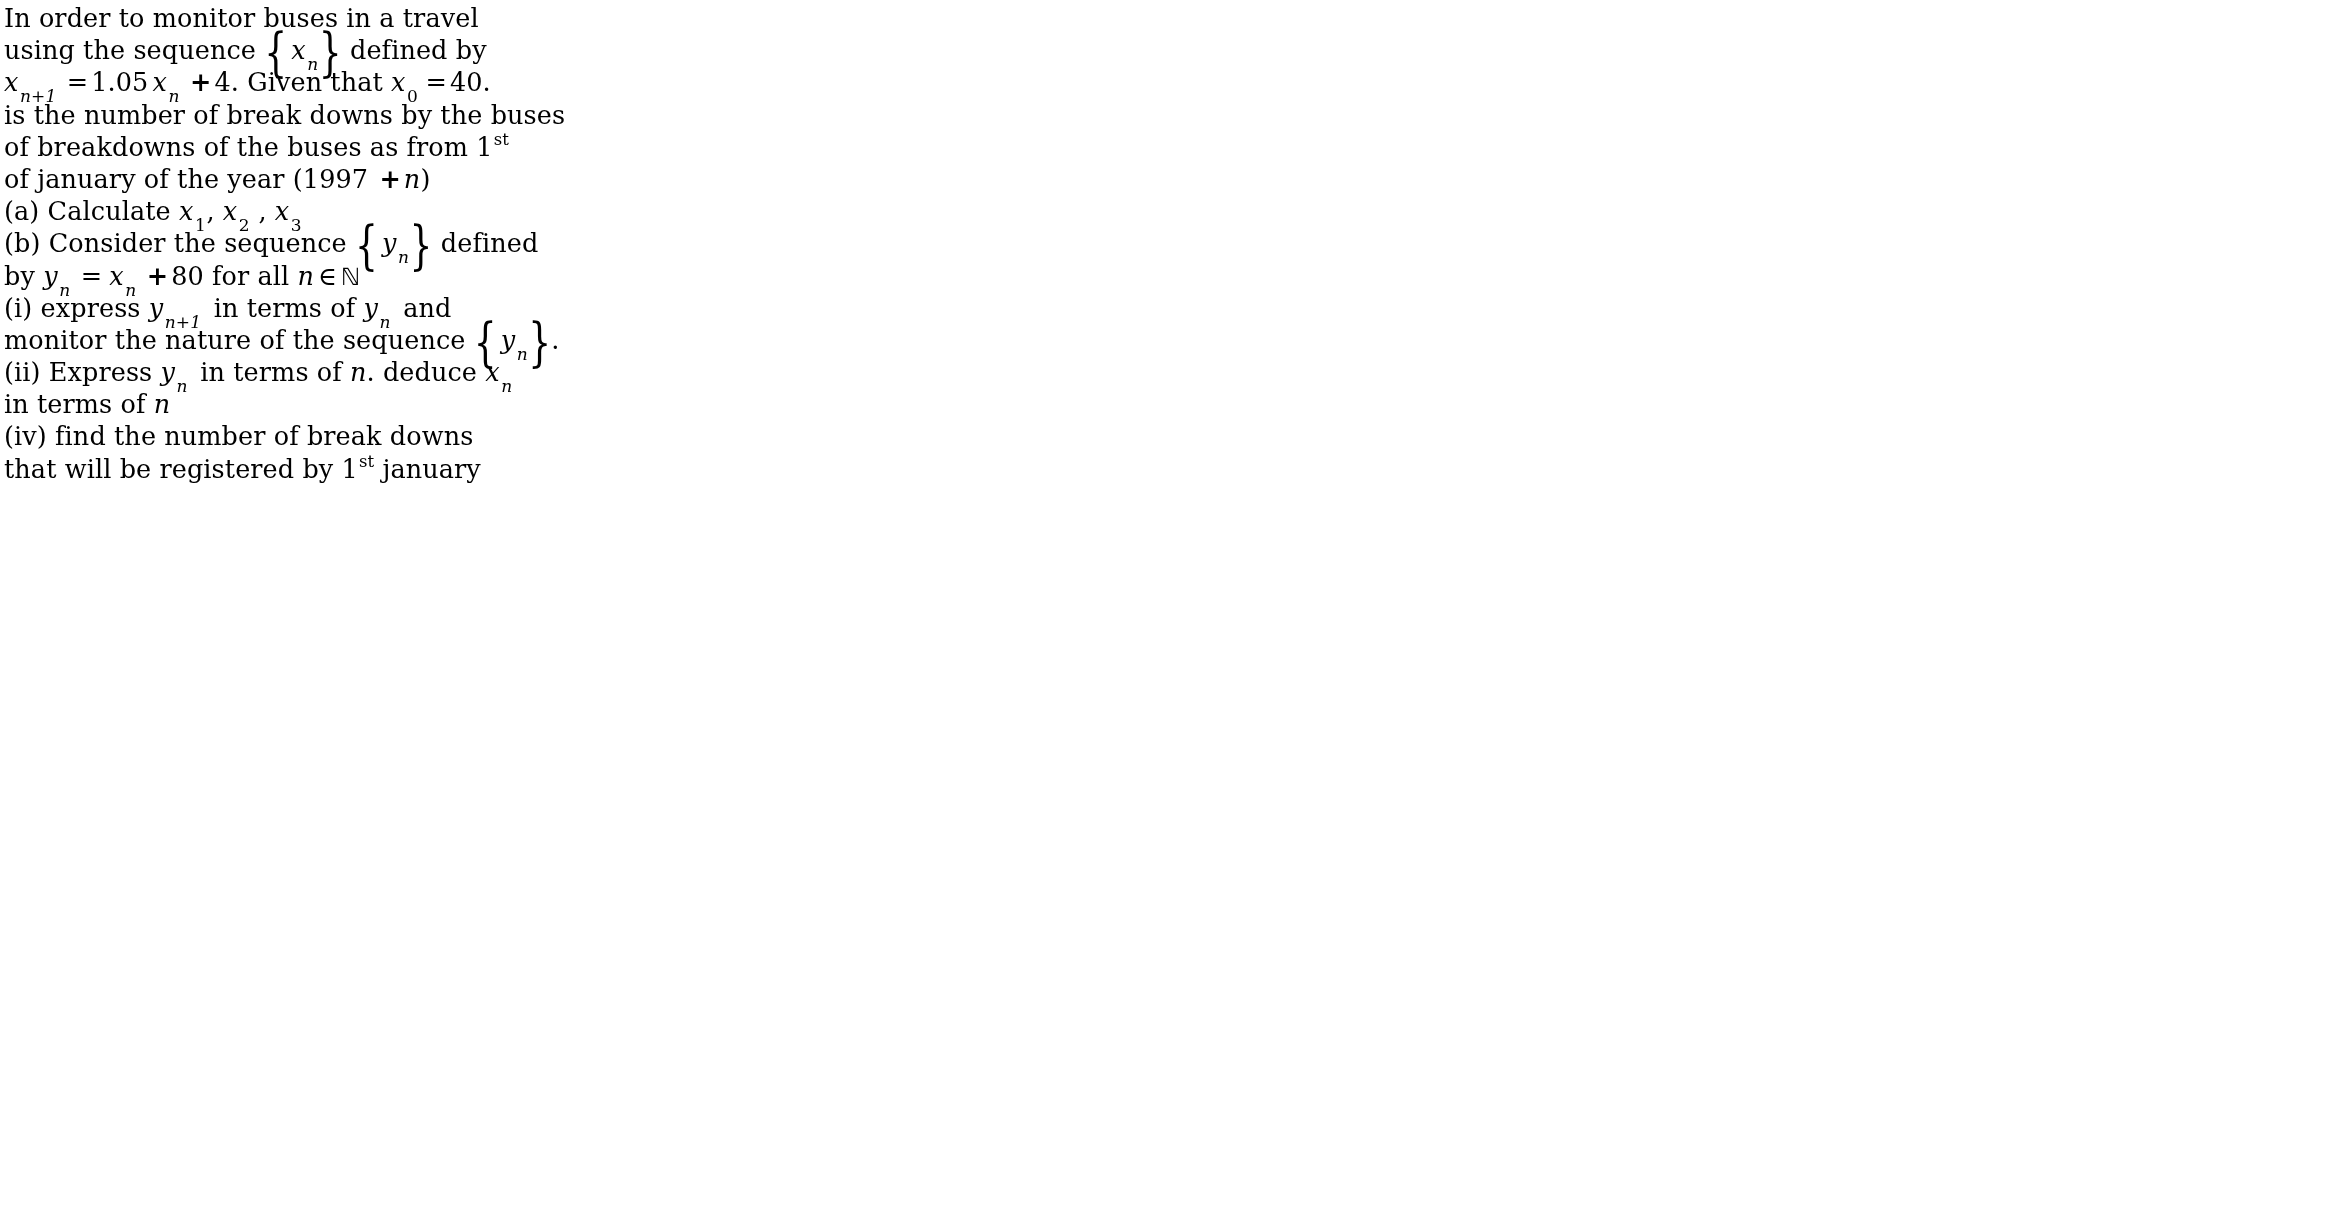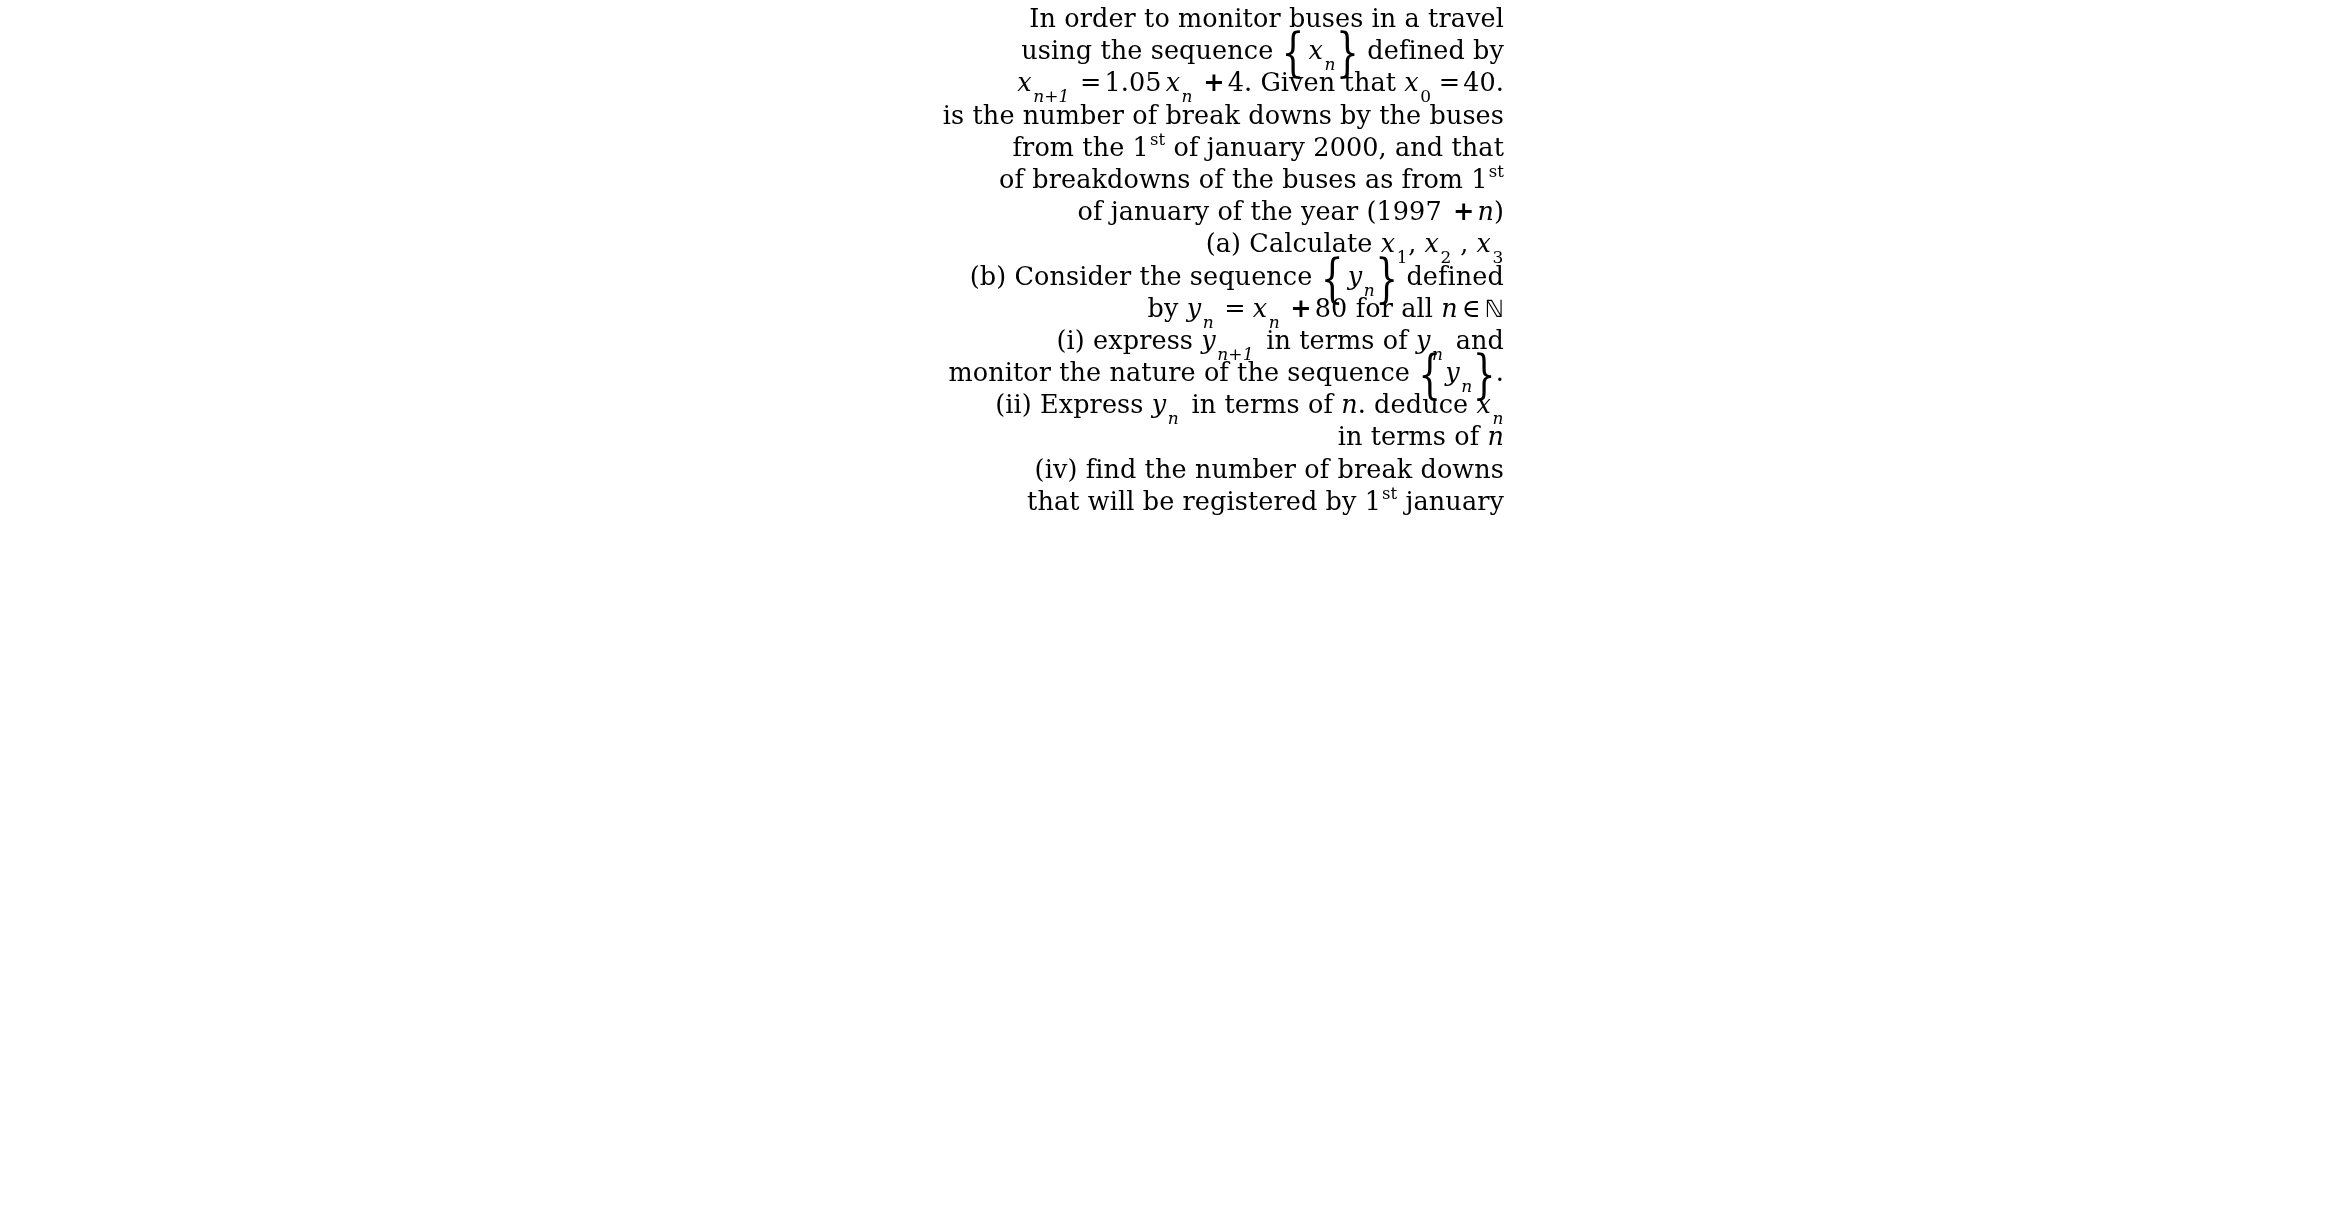--- a/index.html
+++ b/index.html
@@ -14,21 +14,20 @@
     overflow: hidden;
     font-family: "DejaVu Serif", "Liberation Serif", serif;
     color: #000000;
   }
 
   #sheet {
     position: relative;
     width: 2324px;
     height: 1228px;
     background: #ffffff;
-    text-align: right;
   }
 
   .doc {
     position: absolute;
     left: 4px;
     top: 2px;
     width: 1500px;
   }
 
   .line {
@@ -110,23 +109,20 @@
     </div>
 
     <div class="line">
       <span class="mi">x</span><span class="sub">n+1</span><span class="sp"></span><span class="op">=</span><span class="mn">1.05</span><span class="sp-sm"></span><span class="mi">x</span><span class="sub">n</span><span class="sp"></span><span class="opbold">+</span><span class="mn">4</span><span>. Given that </span><span class="mi">x</span><span class="sub up">0</span><span class="sp-sm"></span><span class="op">=</span><span class="mn">40.</span>
     </div>
 
     <div class="line">
       <span>is the number of break downs by the buses</span>
     </div>
 
-    <div class="line">
-      <span>from the 1</span><span class="sup">st</span><span> of january 2000, and that</span>
-    </div>
 
 
     <div class="line">
       <span>of breakdowns of the buses as from 1</span><span class="sup">st</span>
     </div>
 
     <div class="line">
       <span>of january of the year (1997 </span><span class="opbold">+</span><span class="mi">n</span><span>)</span>
     </div>
 

